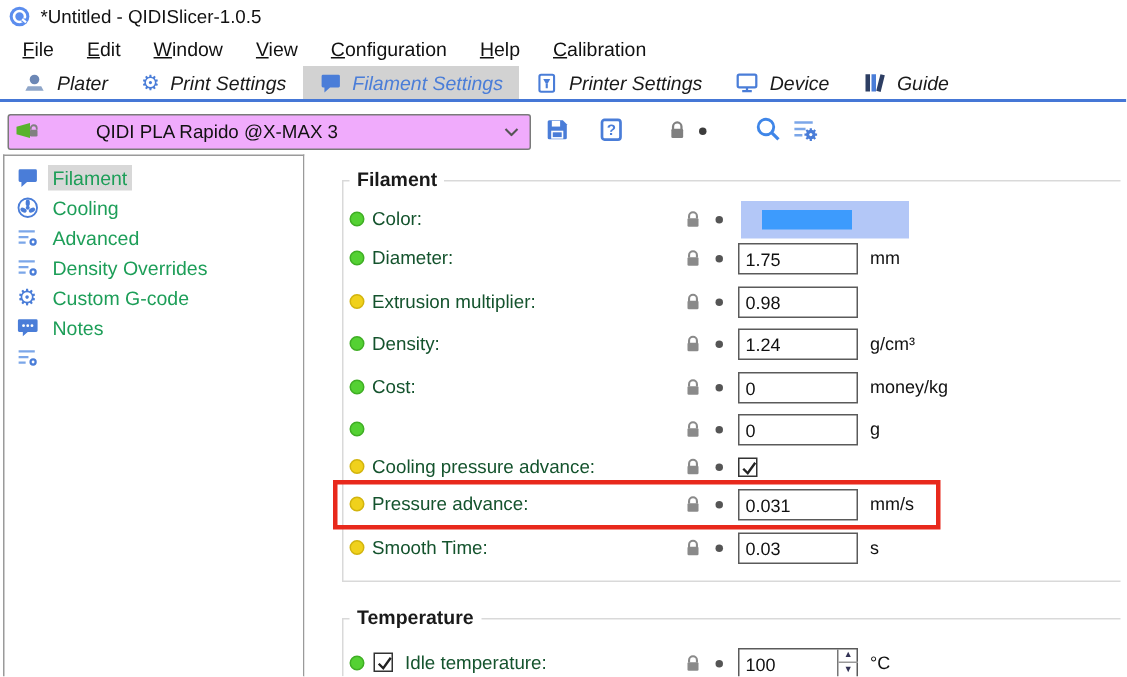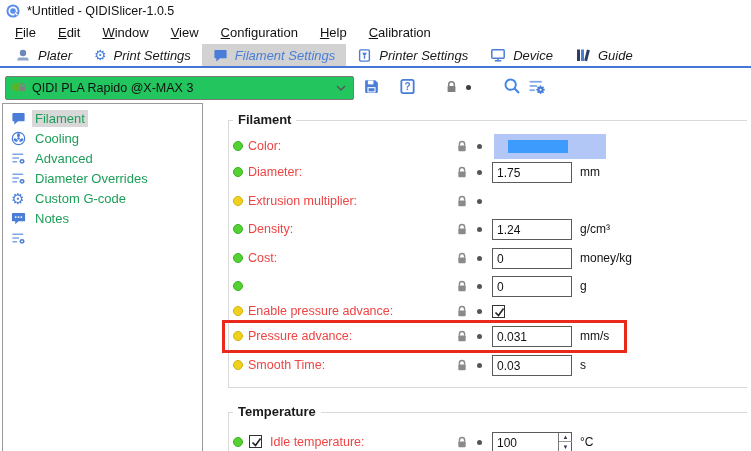--- a/index.html
+++ b/index.html
@@ -21,21 +21,21 @@
   
   #tabbar { position:absolute; left:0; top:44px; width:751px; height:24px; display:flex; align-items:stretch; border-bottom:2px solid #4577d6;font-style:italic; }
   .tab { display:flex; align-items:center; gap:7px; padding:0 11px; font-size:13px; color:#1a1a1a; cursor:default; }
   .tab:first-child { margin-left:4px; }
   .tab.active { background:#d2d2d2; color:#4a7dd8; }
   .tab svg, .tab .uico { flex:0 0 auto; }
   .uico { font-size:14px; color:#4a7dd8; line-height:1; }
 
   
   #presetbar { position:absolute; left:0; top:72px; width:751px; height:30px; }
-  #preset-combo { position:absolute; left:5px; top:4px; width:349px; height:24px; border:1px solid #7a7a7a; border-radius:2px; background:#22c55e; display:flex; align-items:center; }
+  #preset-combo { position:absolute; left:5px; top:4px; width:349px; height:24px; border:1px solid #7a7a7a; border-radius:2px; background:#f0abfc; display:flex; align-items:center;gap:32px; }
   #preset-combo .pico { margin-left:4px; }
   #preset-combo .ptxt { margin-left:6px; font-size:12.5px; color:#111; flex:1; }
   #preset-combo .chev { margin-right:7px; color:#555; }
   .tbico { position:absolute; top:6px; cursor:pointer; }
 
   
   #sidebar { position:absolute; left:2px; top:103px; width:201px; height:349px; border:1px solid #9a9a9a; border-bottom:none; background:#fff; }
   .tree-item { position:absolute; left:0; width:199px; height:20px; display:flex; align-items:center; font-size:13px; color:#1d9e58; cursor:default; }
   .tree-item .tico { margin-left:7px; width:16px; height:16px; display:flex; align-items:center; justify-content:center; }
   .tree-item .tlab { margin-left:6px; padding:1px 3px; }
@@ -44,21 +44,21 @@
   
   #main { position:absolute; left:203px; top:103px; width:548px; height:348px; background:#fff; }
   .groupbox { position:absolute; left:25px; border-left:1px solid #d9d9d9; border-top:1px solid #d9d9d9; width:519px; }
   .groupbox.closed { border-bottom:1px solid #d9d9d9; }
   .gtitle { position:absolute; left:4px; top:-9px; background:#fff; padding:0 5px; font-size:13px; font-weight:bold; color:#1a1a1a; }
 
   .srow { position:absolute; left:0; width:548px; height:21px; }
   .srow .bullet { position:absolute; left:30px; top:5px; width:10px; height:10px; border-radius:50%; }
   .bullet.green { background:#54d133; border:1px solid #3fae24; }
   .bullet.yellow { background:#f0d11c; border:1px solid #d2b40e; }
-  .srow .rlabel { position:absolute; left:45px; top:0; line-height:21px; font-size:12.5px; color:#ef4444; white-space:nowrap; }
+  .srow .rlabel { position:absolute; left:45px; top:0; line-height:21px; font-size:12.5px; color:#14532d; white-space:nowrap; }
   .srow .lock { position:absolute; left:252px; top:3px; width:14px; height:15px; cursor:pointer; }
   .srow .dot { position:absolute; left:274px; top:8px; width:5px; height:5px; border-radius:50%; background:#555; cursor:pointer; }
   .srow .field { position:absolute; left:289px; top:0; width:80px; height:21px; border:1px solid #5a5a5a; border-radius:0; font-size:12px; font-family:"Liberation Sans",sans-serif; padding:0 4px; color:#111; background:#fff; }
   .srow .unit { position:absolute; left:377px; top:0; line-height:21px; font-size:12px; color:#111; white-space:nowrap; }
 
   .colorfield { position:absolute; left:291px; top:-2px; width:112px; height:25px; background:#b3c7f7; cursor:pointer; }
   .colorfield .swatch { position:absolute; left:14px; top:6px; width:60px; height:13px; background:#3d9bfd; }
 
   .checkbox { position:absolute; width:13px; height:13px; border:1px solid #333; background:#fff; cursor:pointer; }
   .checkbox svg { position:absolute; left:0; top:0; }
@@ -229,21 +229,21 @@
     <div class="tree-item" style="top:64px">
       <span class="tico">
         <svg width="15" height="15" viewBox="0 0 16 16">
           <line x1="1.5" y1="3.5" x2="13" y2="3.5" stroke="#7ba6e8" stroke-width="1.6"></line>
           <line x1="1.5" y1="7.5" x2="8.5" y2="7.5" stroke="#7ba6e8" stroke-width="1.6"></line>
           <line x1="1.5" y1="11.5" x2="6.5" y2="11.5" stroke="#7ba6e8" stroke-width="1.6"></line>
           <circle cx="11.8" cy="11" r="2.6" fill="#4a7dd8"></circle>
             <circle cx="11.8" cy="11" r="1" fill="#fff"></circle>
         </svg>
       </span>
-      <span class="tlab">Diameter Overrides</span>
+      <span class="tlab">Density Overrides</span>
     </div>
     <div class="tree-item" style="top:84px">
       <span class="tico uico" style="font-size:15px">⚙</span>
       <span class="tlab">Custom G-code</span>
     </div>
     <div class="tree-item" style="top:104px">
       <span class="tico">
         <svg width="15" height="15" viewBox="0 0 16 16">
           <path d="M2 2h12a1 1 0 0 1 1 1v7a1 1 0 0 1-1 1H8l-3.5 3v-3H2a1 1 0 0 1-1-1V3a1 1 0 0 1 1-1z" fill="#4a7dd8"></path>
           <circle cx="5" cy="6.5" r="1" fill="#fff"></circle>
@@ -298,20 +298,21 @@
     </div>
 
     <div class="srow" style="top:88px">
       <span class="bullet yellow"></span>
       <span class="rlabel">Extrusion multiplier:</span>
       <svg class="lock" viewBox="0 0 16 16">
           <path d="M5 7V5.3a3 3 0 0 1 6 0V7" fill="none" stroke="#8a8a8a" stroke-width="1.6"></path>
           <rect x="3.8" y="6.8" width="8.4" height="6.6" rx="1" fill="#8a8a8a"></rect>
         </svg>
       <span class="dot"></span>
+      <input class="field" value="0.98" style="">
       <span class="unit"></span>
     </div>
 
     <div class="srow" style="top:116px">
       <span class="bullet green"></span>
       <span class="rlabel">Density:</span>
       <svg class="lock" viewBox="0 0 16 16">
           <path d="M5 7V5.3a3 3 0 0 1 6 0V7" fill="none" stroke="#8a8a8a" stroke-width="1.6"></path>
           <rect x="3.8" y="6.8" width="8.4" height="6.6" rx="1" fill="#8a8a8a"></rect>
         </svg>
@@ -338,21 +339,21 @@
           <path d="M5 7V5.3a3 3 0 0 1 6 0V7" fill="none" stroke="#8a8a8a" stroke-width="1.6"></path>
           <rect x="3.8" y="6.8" width="8.4" height="6.6" rx="1" fill="#8a8a8a"></rect>
         </svg>
       <span class="dot"></span>
       <input class="field" value="0" style="">
       <span class="unit">g</span>
     </div>
 
     <div class="srow" style="top:198px">
       <span class="bullet yellow"></span>
-      <span class="rlabel">Enable pressure advance:</span>
+      <span class="rlabel">Cooling pressure advance:</span>
       <svg class="lock" viewBox="0 0 16 16">
           <path d="M5 7V5.3a3 3 0 0 1 6 0V7" fill="none" stroke="#8a8a8a" stroke-width="1.6"></path>
           <rect x="3.8" y="6.8" width="8.4" height="6.6" rx="1" fill="#8a8a8a"></rect>
         </svg>
       <span class="dot"></span>
       <span class="checkbox" style="left:289px;top:4px">
         <svg width="13" height="13" viewBox="0 0 13 13">
             <polyline points="2.5,6.5 5.5,9.5 10.5,2.5" fill="none" stroke="#222" stroke-width="1.6"></polyline>
           </svg>
       </span>

